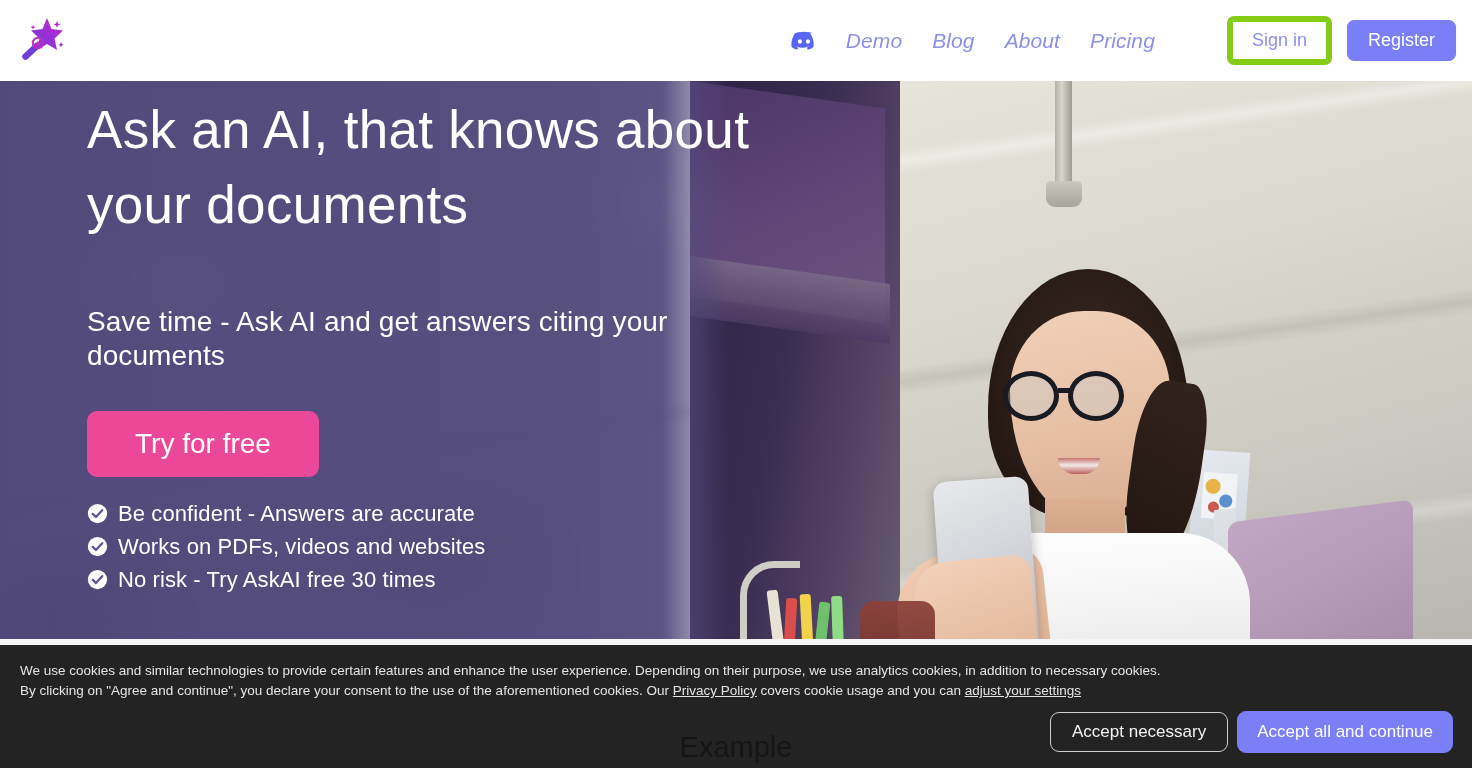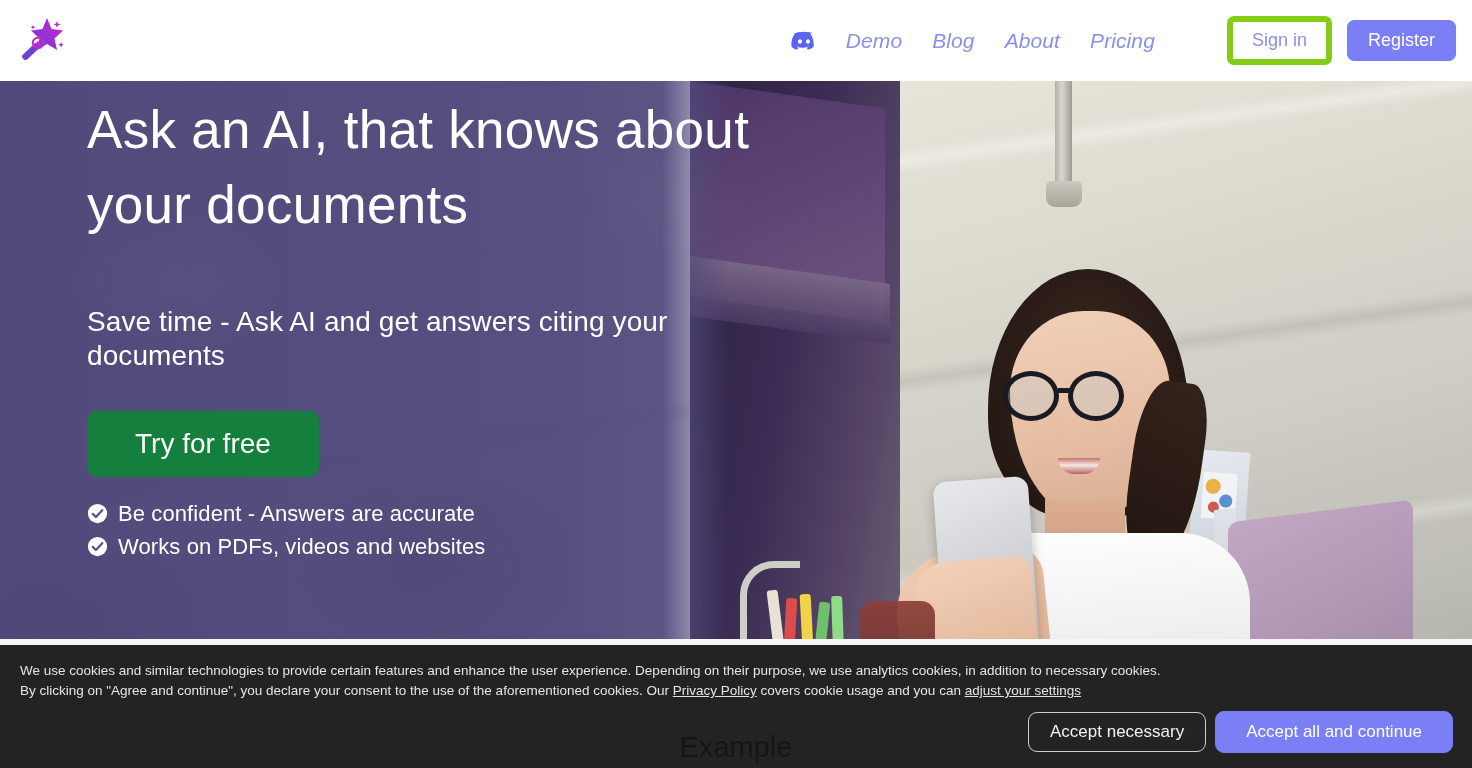--- a/index.html
+++ b/index.html
@@ -220,21 +220,21 @@
     line-height:1.42; letter-spacing:.3px;
     margin-top:11px;
   }
   .hero-sub {
     font-size:28px; font-weight:400; color:#ffffff;
     line-height:1.24; letter-spacing:.1px;
     margin-top:62px; max-width:600px;
   }
   .btn-try {
     display:inline-block; margin-top:37px;
-    background:#15803d; color:#ffffff;
+    background:#ec4899; color:#ffffff;
     font-size:28px; border:none; border-radius:10px;
     padding:17px 48px;
   }
   .bullets { margin-top:24px; display:flex; flex-direction:column; gap:7px;justify-content:flex-end; }
   .bullet { display:flex; align-items:center; gap:10px; }
   .bullet-icon { width:21px; height:21px; flex:0 0 auto; display:block; }
   .bullet-text { font-size:22px; color:#ffffff; letter-spacing:.1px; }
 
   
   .hero-divider {
@@ -271,21 +271,21 @@
     position:absolute; right:19px; top:66px;
     display:flex; align-items:center; gap:9px;
   }
   .btn-accept-nec {
     font-size:17px; color:#f2f2f2; background:transparent;
     border:1px solid #cfcfcf; border-radius:9px; padding:9px 21px;
     white-space:nowrap;
   }
   .btn-accept-all {
     font-size:17px; color:#ffffff; background:#7b7ff5;
-    border:1px solid #7b7ff5; border-radius:9px; padding:10px 30px;
+    border:1px solid #7b7ff5; border-radius:9px; padding:10px 19px;
     white-space:nowrap;
   }
 </style>
 </head>
 <body>
 
 <div class="page">
 
   <header class="header">
     <a class="logo-link" href="#">
@@ -381,20 +381,27 @@
           </svg>
           <span class="bullet-text">Be confident - Answers are accurate</span>
         </li>
         <li class="bullet">
           <svg class="bullet-icon" viewBox="0 0 24 24">
             <circle cx="12" cy="12" r="11" fill="#ffffff"></circle>
             <path d="M6.6 12.4 L10.2 16 L17.4 8.2" fill="none" stroke="#5a5390" stroke-width="2.6" stroke-linecap="round" stroke-linejoin="round"></path>
           </svg>
           <span class="bullet-text">Works on PDFs, videos and websites</span>
         </li>
+        <li class="bullet">
+          <svg class="bullet-icon" viewBox="0 0 24 24">
+            <circle cx="12" cy="12" r="11" fill="#ffffff"></circle>
+            <path d="M6.6 12.4 L10.2 16 L17.4 8.2" fill="none" stroke="#5a5390" stroke-width="2.6" stroke-linecap="round" stroke-linejoin="round"></path>
+          </svg>
+          <span class="bullet-text">No risk - Try AskAI free 30 times</span>
+        </li>
       </ul>
     </div>
   </section>
 
   <div class="hero-divider"></div>
 
   <section class="below">
     <h2 class="example-title">Example</h2>
   </section>
 

